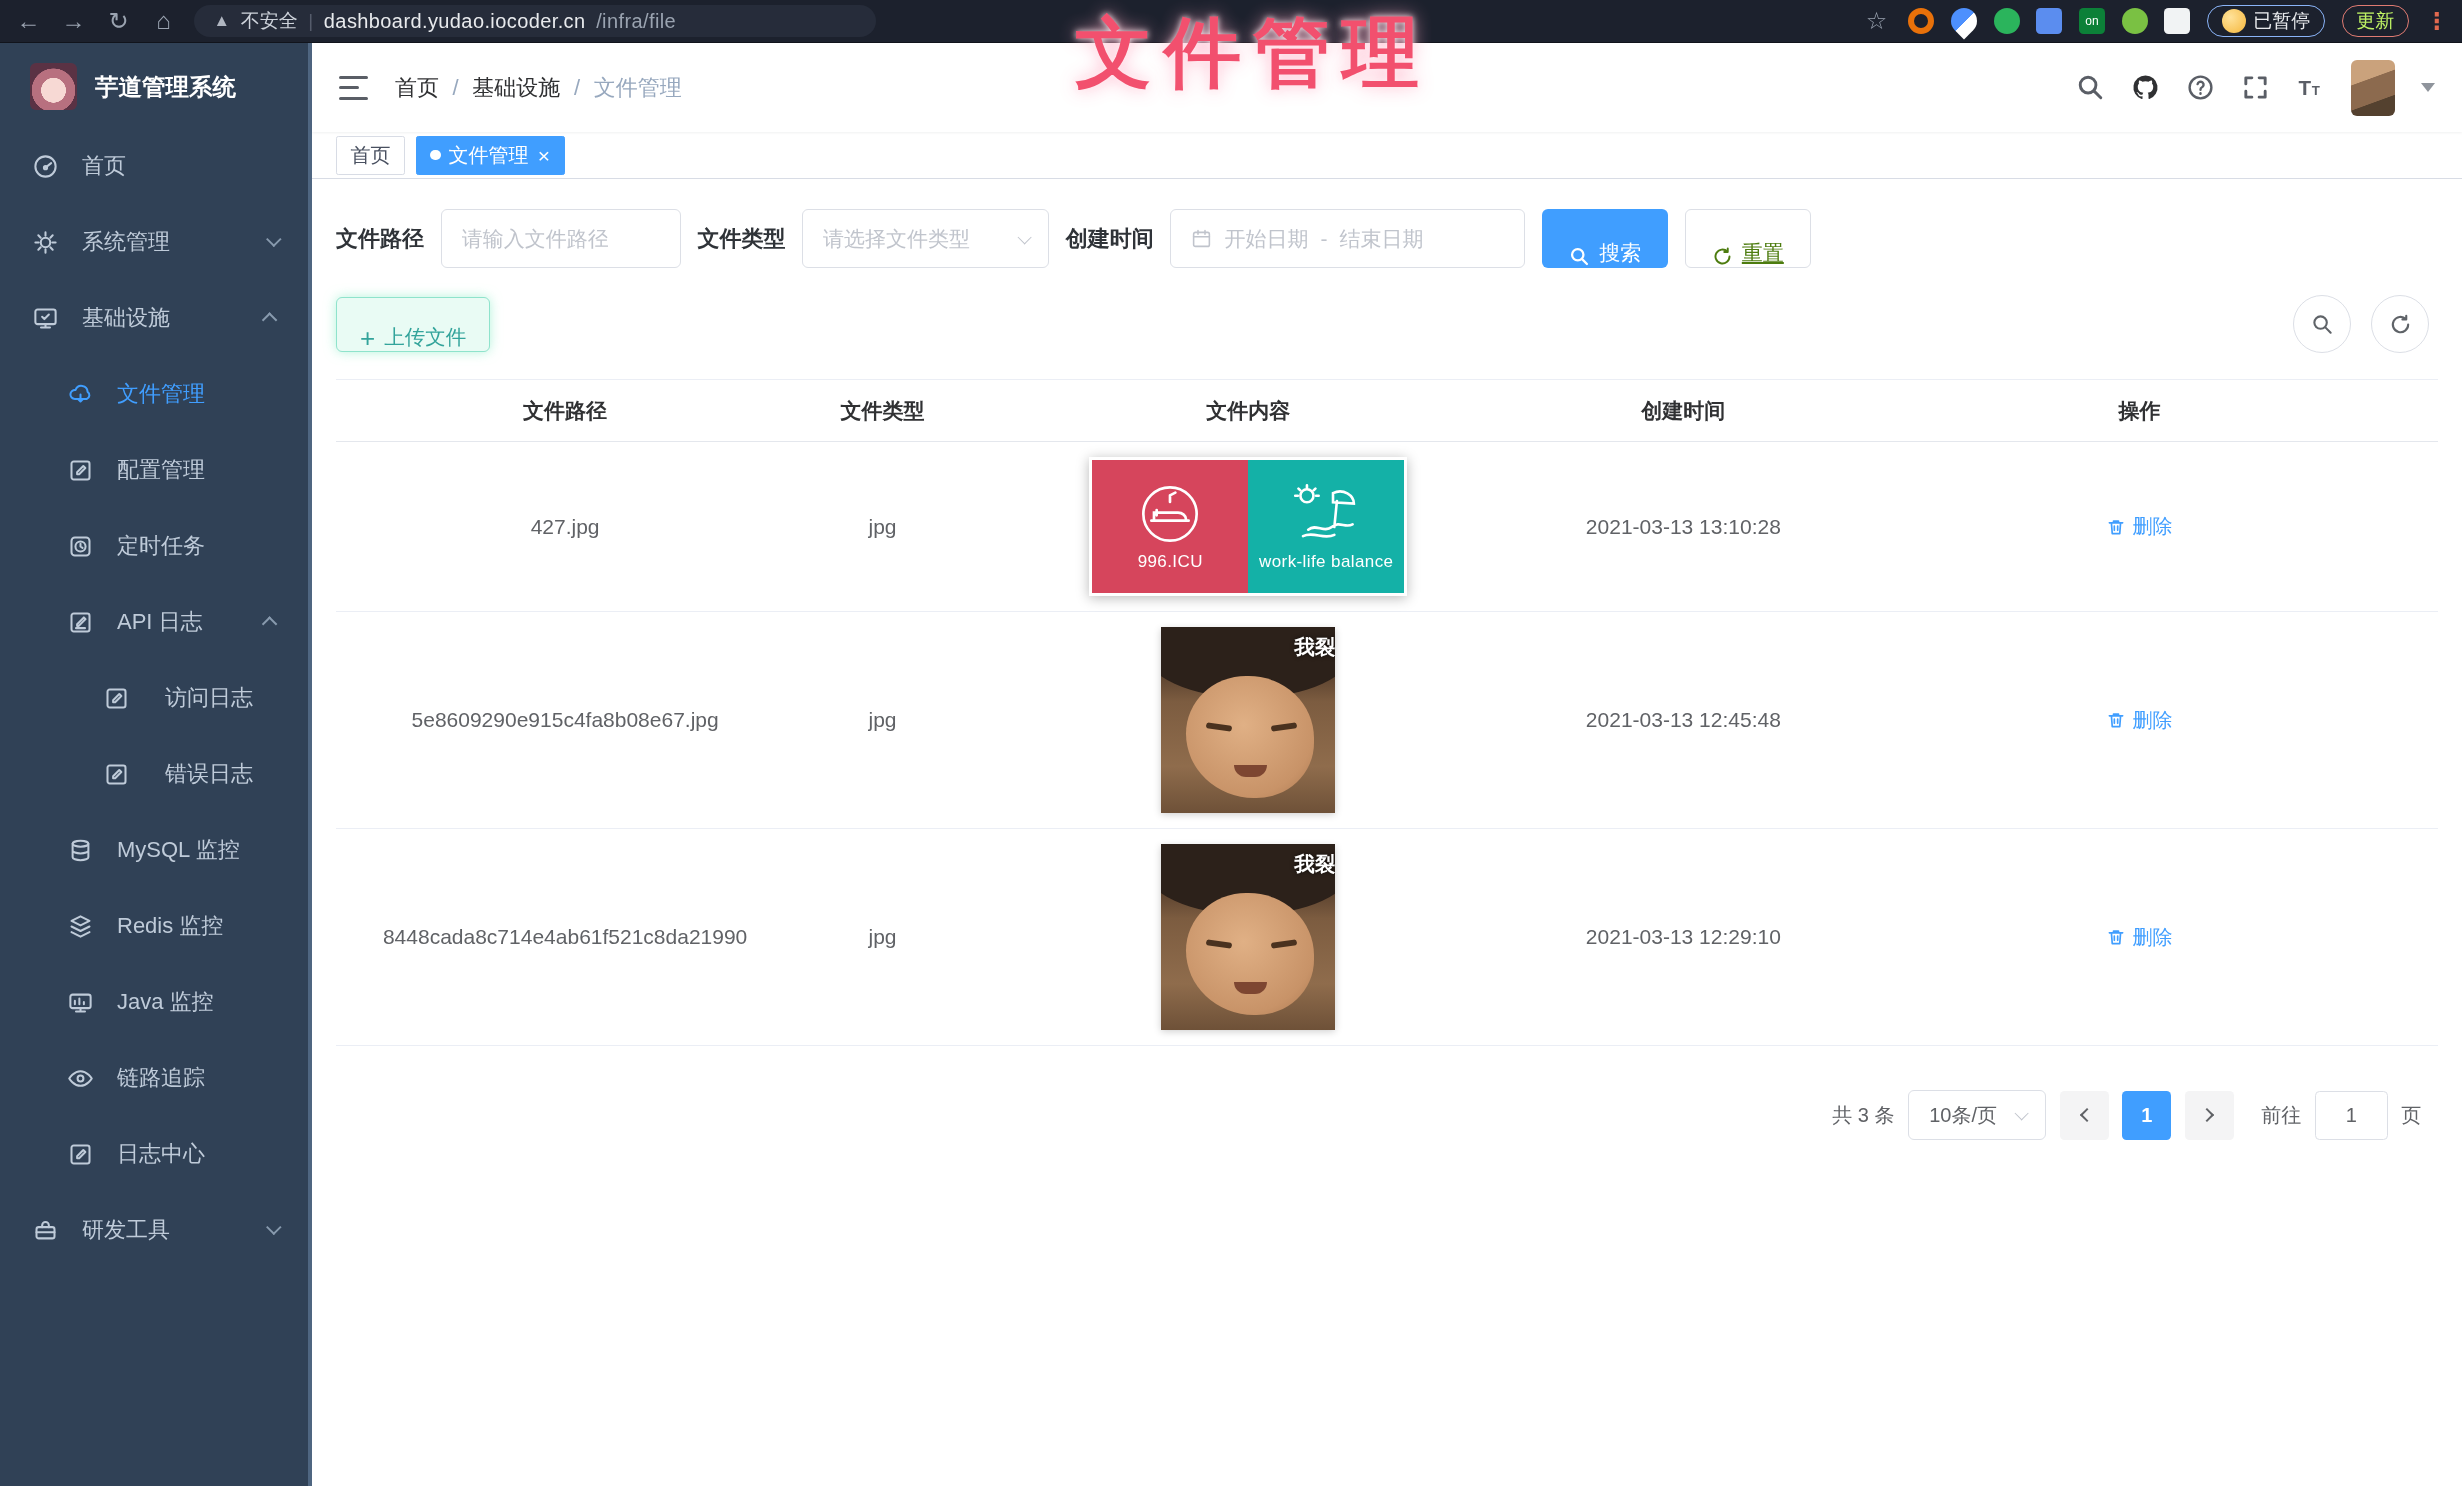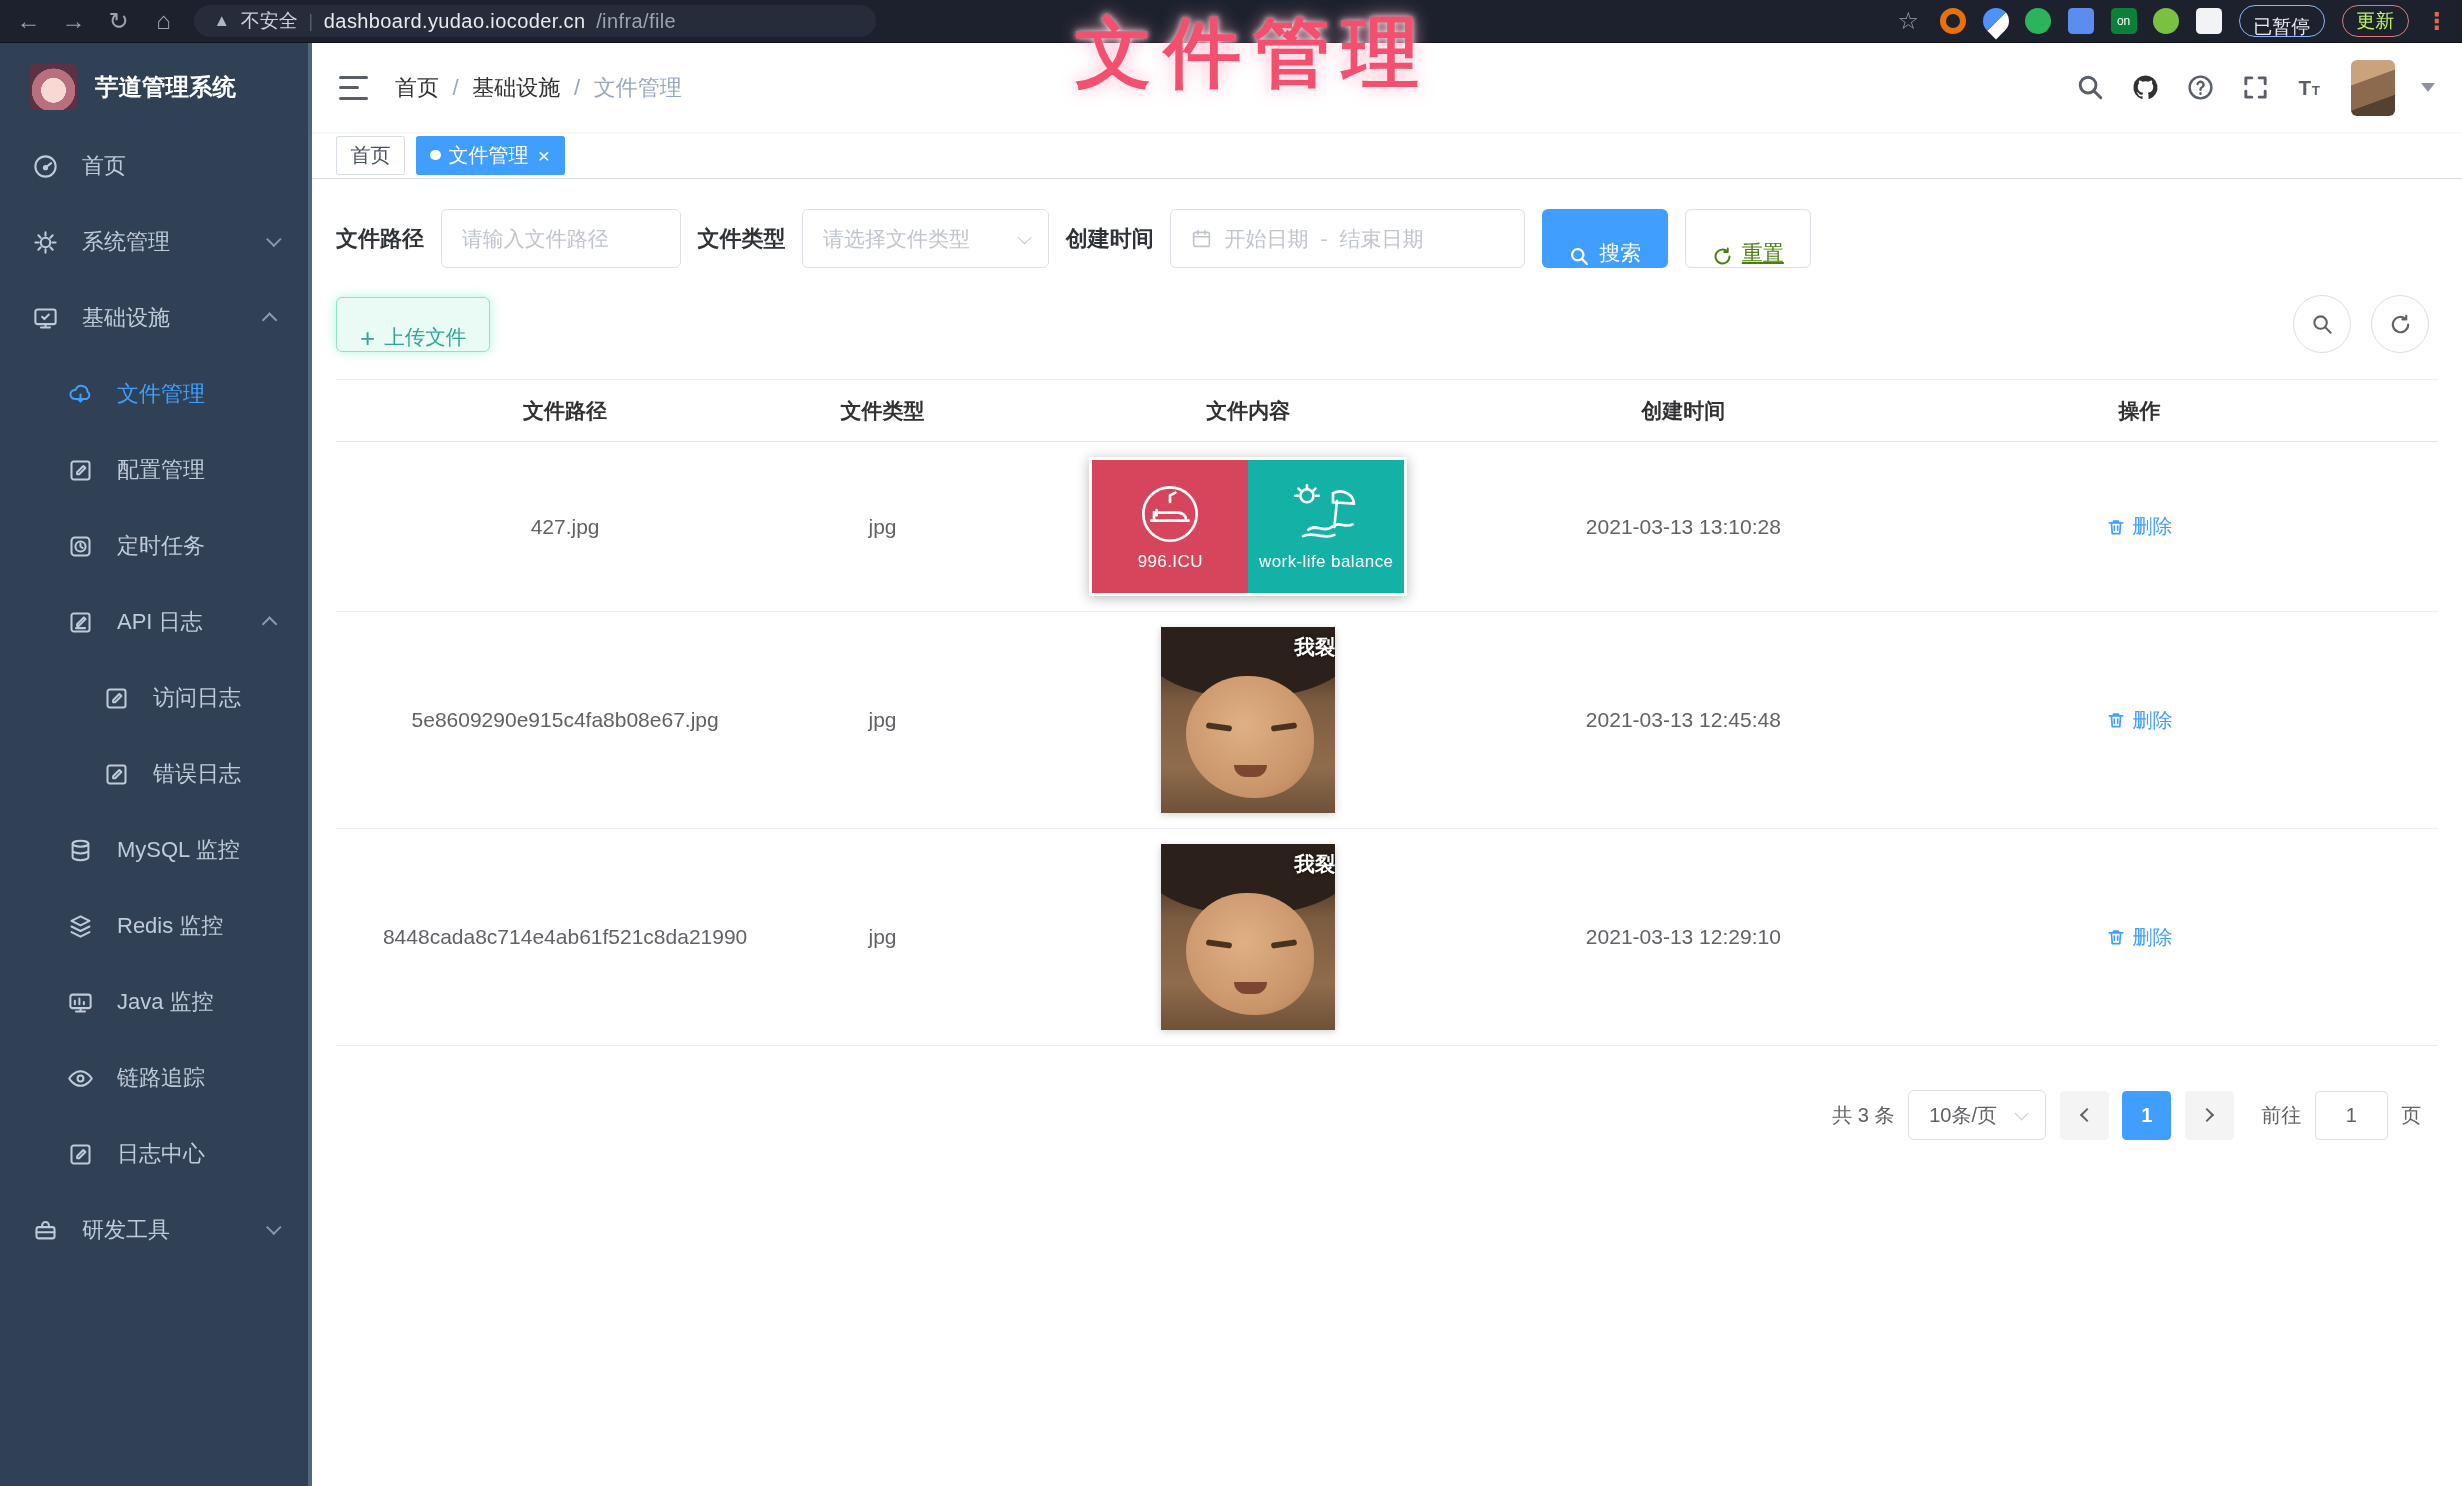--- a/index.html
+++ b/index.html
@@ -21,39 +21,39 @@
   .chrome-right { margin-left:auto; display:flex; align-items:center; gap:16.7px; }
   .ext { width:26px; height:26px; border-radius:50%; flex:0 0 auto; }
   .ext.ring { background:transparent; border:6.8px solid #e8710a; }
   .ext.pin { background:linear-gradient(180deg,#4d90fe 55%,#fff 55%); border-radius:50% 50% 50% 0; transform:rotate(-45deg); }
   .ext.grn { background:#2bb45c; }
   .ext.grid { background:#5b8def; border-radius:4.5px; }
   .ext.on { background:#0c8038; border-radius:4.5px; color:#fff; font-size:12px; display:flex; align-items:center; justify-content:center; }
   .ext.leaf { background:#7ac143; }
   .ext.puzzle { background:#f1f3f4; border-radius:4.5px; }
   .chip { display:flex; align-items:center; gap:7.6px; border-radius:21px; height:32px; padding:0 13.6px; font-size:19px; }
-  .chip.paused { border:1.5px solid #8ab4f8; color:#e8eaed;flex-direction:column; }
+  .chip.paused { border:1.5px solid #8ab4f8; color:#e8eaed; }
   .chip .memoji { width:24px; height:24px; border-radius:50%; background:radial-gradient(circle at 35% 35%,#ffe29a,#f5b73c); }
   .chip.update { border:1.5px solid #e07b72; color:#bef264; }
   .vdots { color:#e2694f; font-size:23px; font-weight:700; letter-spacing:0; }
 
   
   .app { display:flex; height:1443px; }
   .sidebar { position:relative; width:312px; background:#304156; flex:0 0 auto; color:#bfcbd9; }
   .sidebar::after { content:""; position:absolute; right:0; top:0; bottom:0; width:3.8px; background:rgba(160,200,240,.28); }
   .logo-row { display:flex; align-items:center; gap:18px; padding:20px 0 18px 30px; height:85px; }
   .logo-img { width:47px; height:47px; border-radius:6px;
     background:radial-gradient(circle at 50% 58%,#f7d9d4 0 34%,#b8707f 35% 60%,#5a3244 61%); }
   .logo-title { color:#fff; font-size:23.5px; font-weight:700; }
   .menu { }
   .mi { display:flex; align-items:center; height:76px; font-size:22px; cursor:pointer; }
   .mi .mi-ic { width:27px; height:27px; margin-right:23px; flex:0 0 auto; }
   .mi.d0 { padding-left:32px; }
   .mi.d1 { padding-left:67px; }
-  .mi.d2 { padding-left:103px; }
+  .mi.d2 { padding-left:103px;gap:12px; }
   .mi.active { color:#409eff; }
   .chev { width:11.4px; height:11.4px; border-right:2.3px solid #889aae; border-bottom:2.3px solid #889aae;
     margin-left:auto; margin-right:35px; }
   .chev.down { transform:rotate(45deg) translateY(-3px); }
   .chev.up { transform:rotate(-135deg) translateY(-3px); }
   .ico { width:100%; height:100%; stroke:currentColor; fill:none; stroke-width:1.8; stroke-linecap:round; stroke-linejoin:round; }
 
   .main { flex:1; display:flex; flex-direction:column; background:#fff; min-width:0; }
 
   

